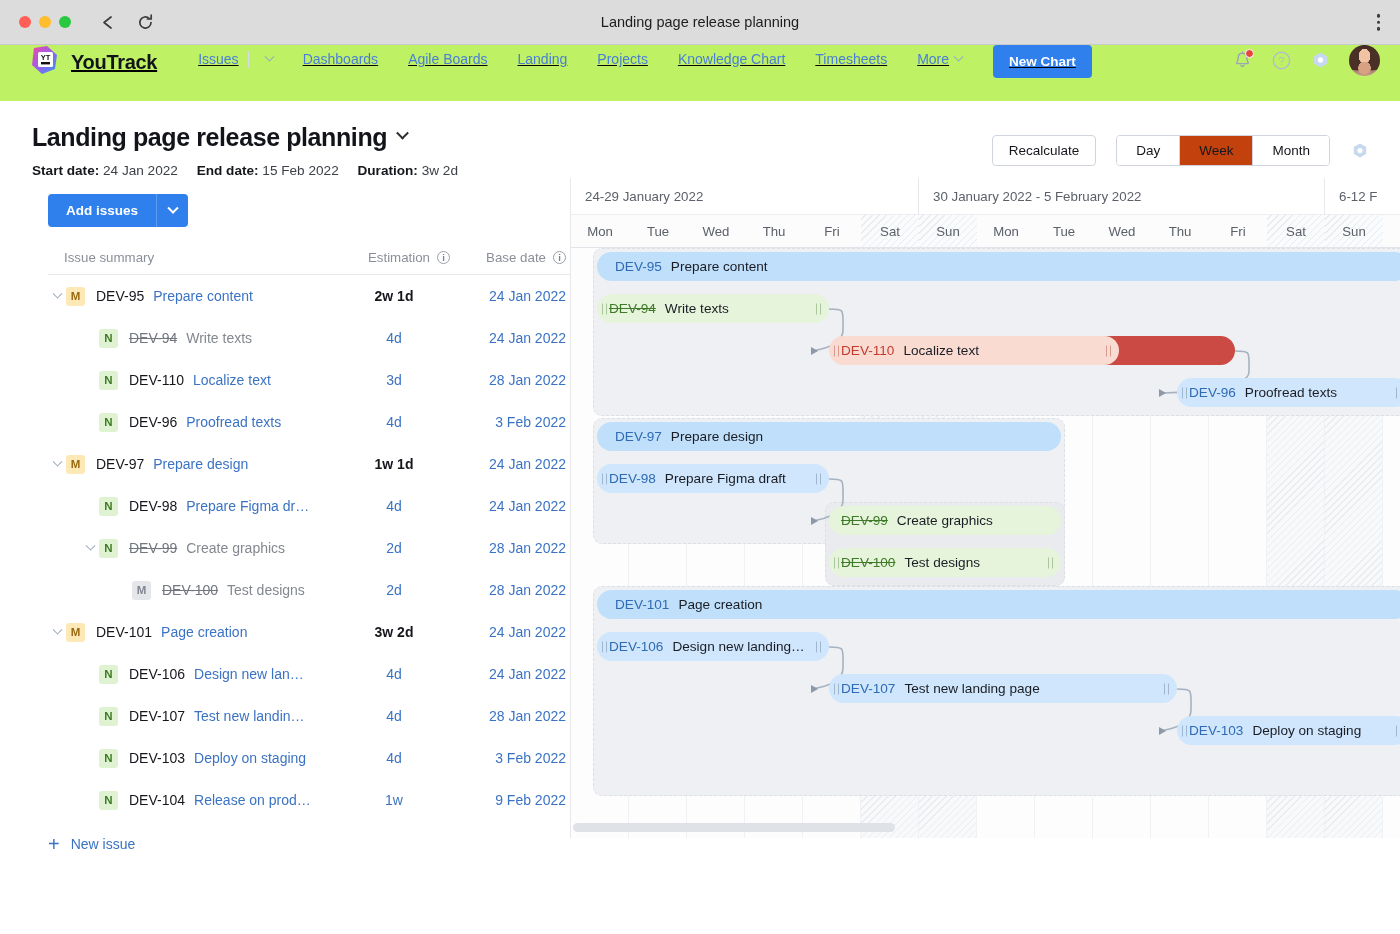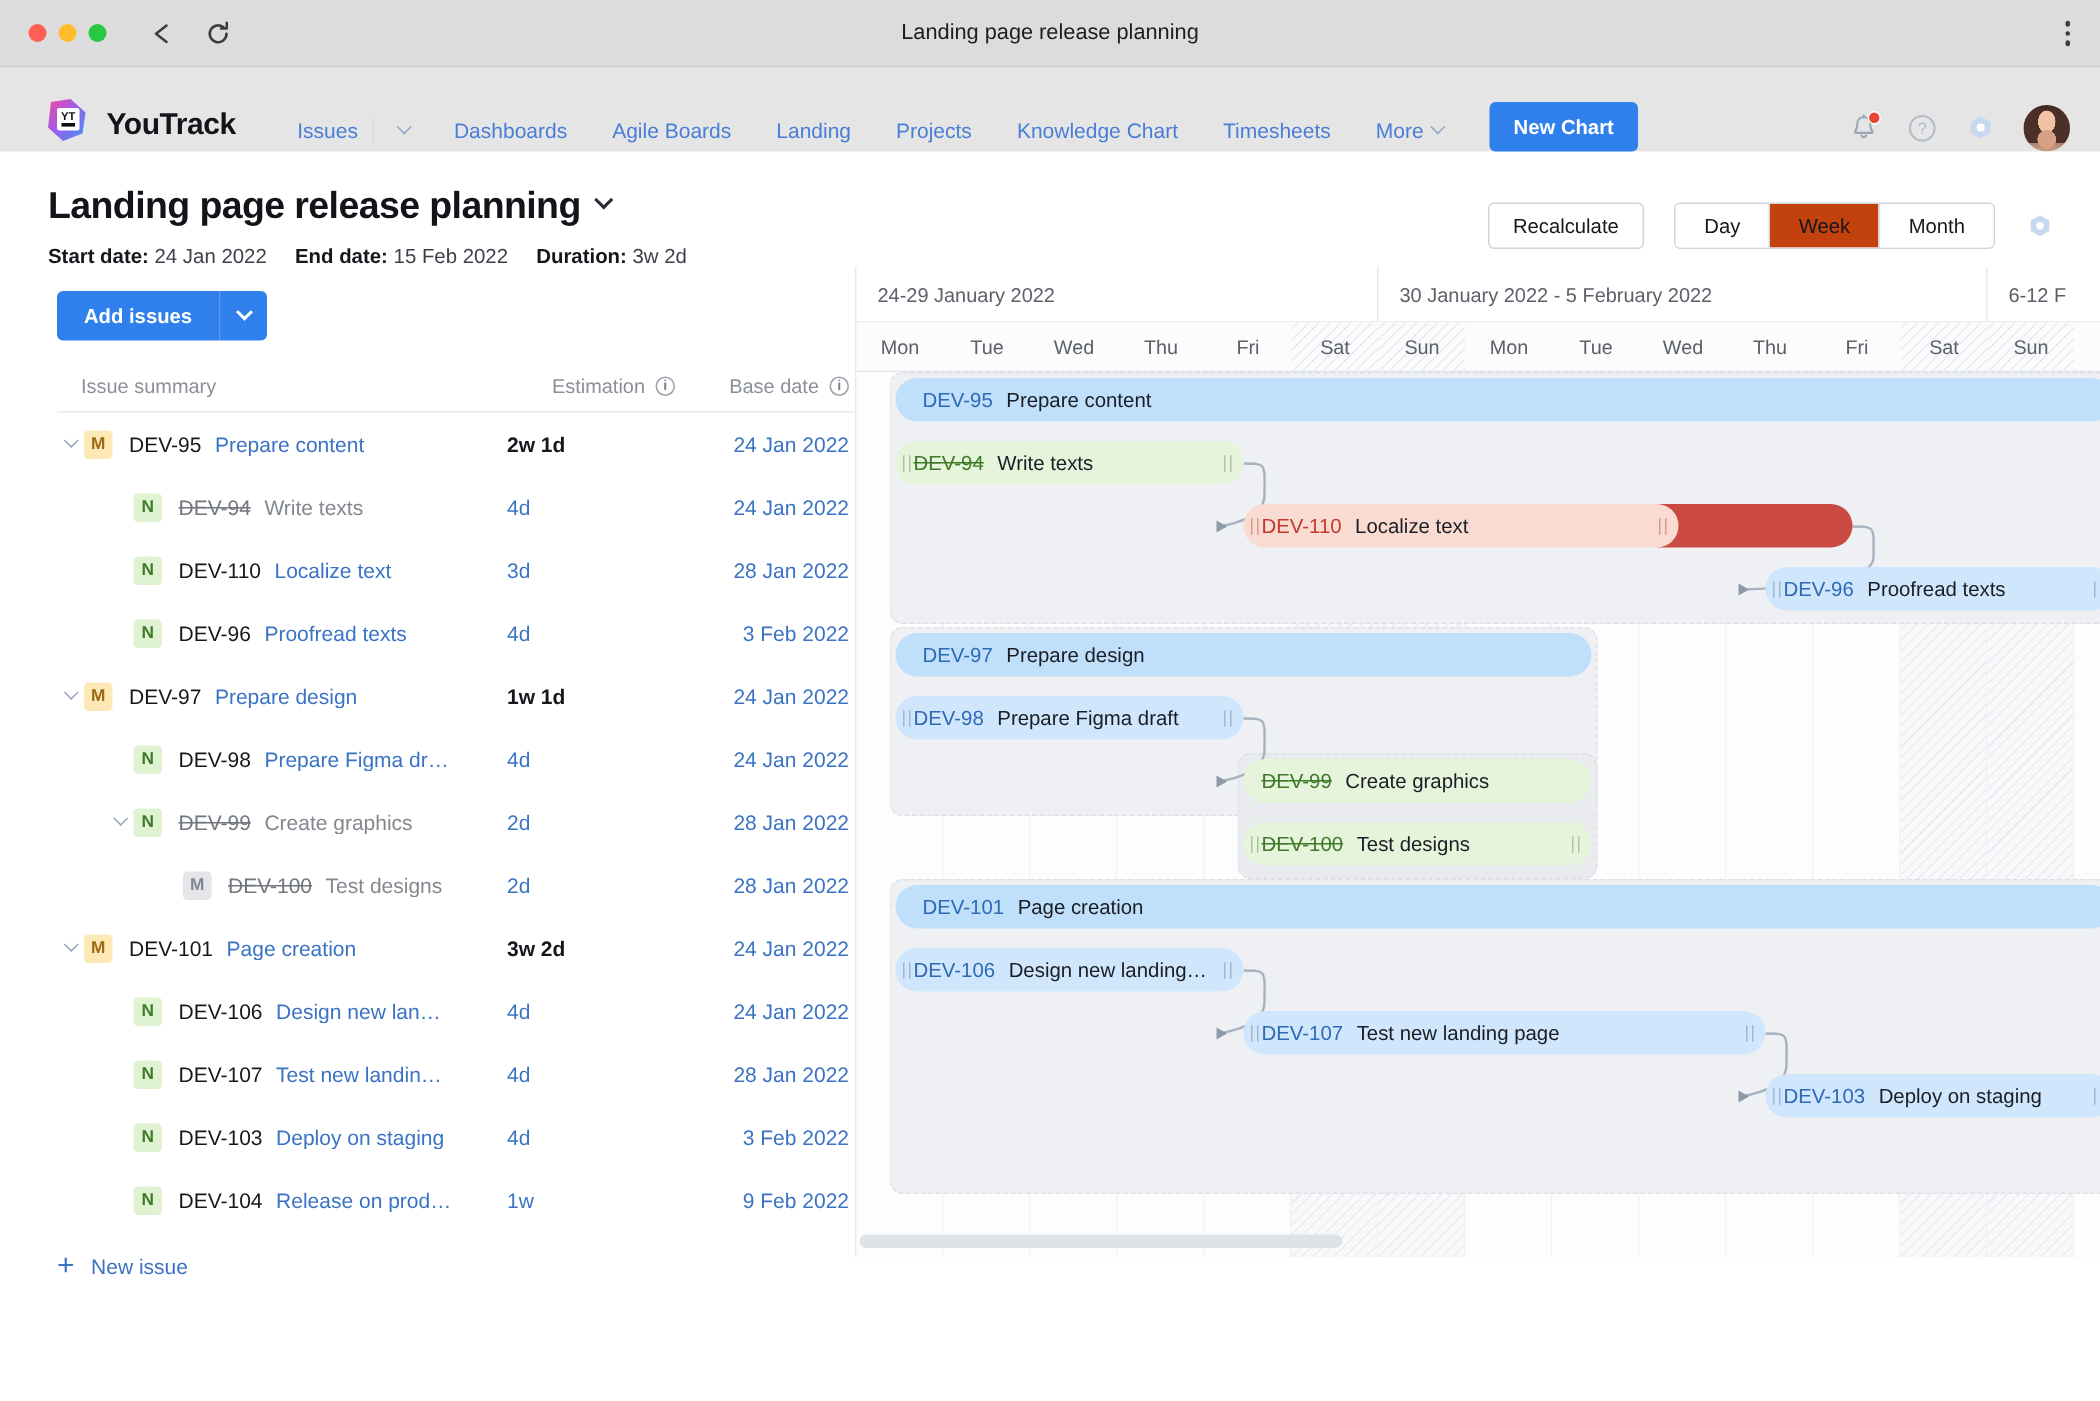--- a/index.html
+++ b/index.html
@@ -30,22 +30,22 @@
   }
   .kebab {
     position: absolute; right: 14px; top: 50%; transform: translateY(-50%);
     display: flex; flex-direction: column; gap: 3px; align-items: center;
     padding: 4px 6px; cursor: pointer;
   }
   .kebab i { width: 3.5px; height: 3.5px; background: #3c3c3e; border-radius: 50%; display: block; }
 
   
   .appbar {
-    height: 56px; background: #e5e5e5; display: flex; align-items: flex-end;
-    padding: 0 20px 0 30px; position: relative;
+    height: 56px; background: #bef264; display: flex; align-items: flex-start;
+    padding: 0 20px 0 30px; position: relative; text-decoration: underline;
   }
   .brand { display: flex; align-items: center; gap: 10px; margin-right: 26px; }
   .brand-name { font-size: 20px; font-weight: 700; color: #12141a; letter-spacing: -0.3px; }
   .mainnav { display: flex; align-items: center; }
   .navitem {
     font-size: 14px; color: #4a7ed6; padding: 6px 15px; cursor: pointer;
     white-space: nowrap; display: flex; align-items: center; gap: 6px;
   }
   .navitem.with-sep { padding-right: 9px; }
   .nav-sep { width: 1px; height: 17px; background: #d5dbe3; margin-right: 2px; }
@@ -103,21 +103,21 @@
     background: #fff; border-right: 1px solid #d0d5dd;
   }
   .seg div:last-child { border-right: none; }
   .seg div.active { background: #c2410c; }
   .gear-hex { cursor: pointer; line-height: 0; }
 
   
   .main { display: flex; position: relative; height: 660px; }
 
   
-  .left { width: 570px; flex: 0 0 570px; padding-left: 38px; position: relative; }
+  .left { width: 570px; flex: 0 0 570px; padding-left: 48px; position: relative; }
   .addrow { margin-top: 16px; display: flex; }
   .btn-add {
     background: #2f80ed; color: #fff; border: none; font-size: 13.5px; font-weight: 700;
     padding: 9px 18px; border-radius: 4px 0 0 4px; cursor: pointer; font-family: inherit;
   }
   .btn-add-arrow {
     background: #2f80ed; border: none; border-left: 1px solid #5c9df2;
     border-radius: 0 4px 4px 0; width: 32px; cursor: pointer;
     display: flex; align-items: center; justify-content: center;
   }
@@ -148,21 +148,21 @@
     display: flex; align-items: center; justify-content: center; flex: 0 0 19px;
     margin-right: 11px;
   }
   .badge.m { background: #fde9b5; color: #9b6a12; }
   .badge.n { background: #dff2d2; color: #3f7a28; }
   .badge.done { background: #e4e6e9; color: #808690; }
   .iid { color: #15171c; margin-right: 9px; white-space: nowrap; }
   .iid.struck { color: #71767f; text-decoration: line-through; }
   .isum { color: #3b73c4; white-space: nowrap; overflow: hidden; text-overflow: ellipsis; }
   .isum.muted { color: #83888f; }
-  .est { width: 112px; text-align: left; white-space: nowrap; }
+  .est { width: 112px; text-align: center; white-space: nowrap; }
   .est.dark { color: #15171c; font-weight: 700; }
   .est.link { color: #3b73c4; }
   .sdate { width: 120px; text-align: right; color: #3b73c4; white-space: nowrap; padding-right: 4px; }
   .newissue { display: flex; align-items: center; gap: 11px; height: 42px;
     color: #3b73c4; font-size: 14px; cursor: pointer; margin-top: 2px; }
   .plus { font-size: 20px; color: #3b73c4; line-height: 1; font-weight: 400; }
 
   
   .right { flex: 1; position: relative; overflow: hidden; border-left: 1px solid #e6e8ec; }
   .gantt-scroll { position: absolute; inset: 0; }

